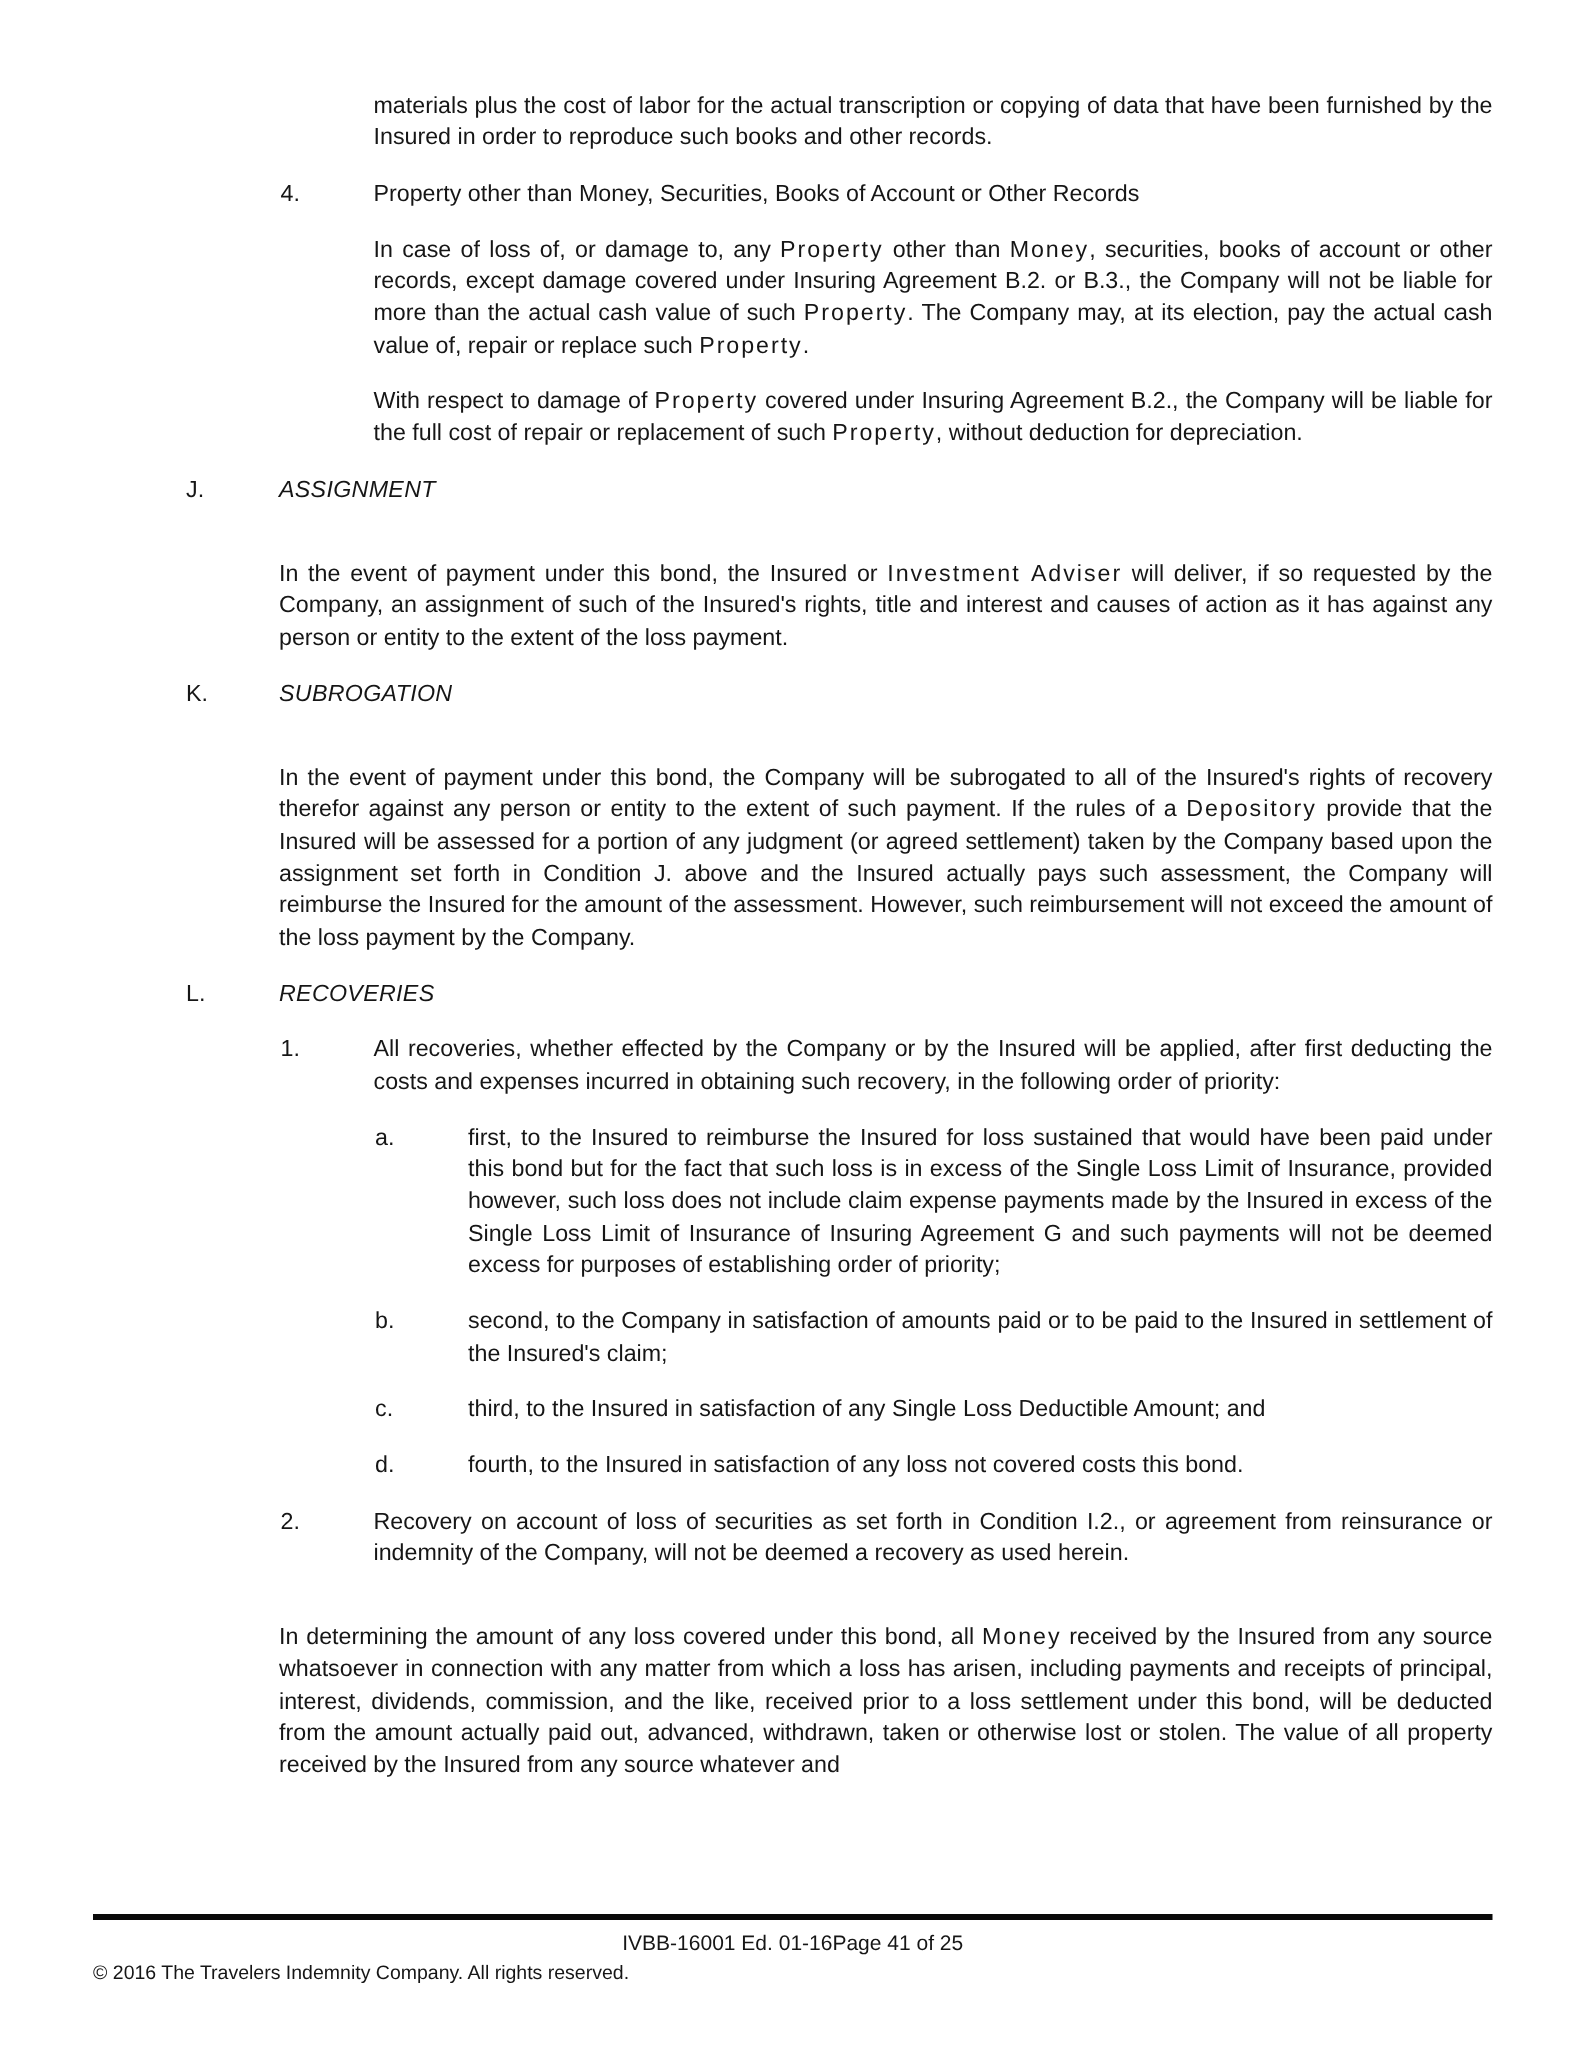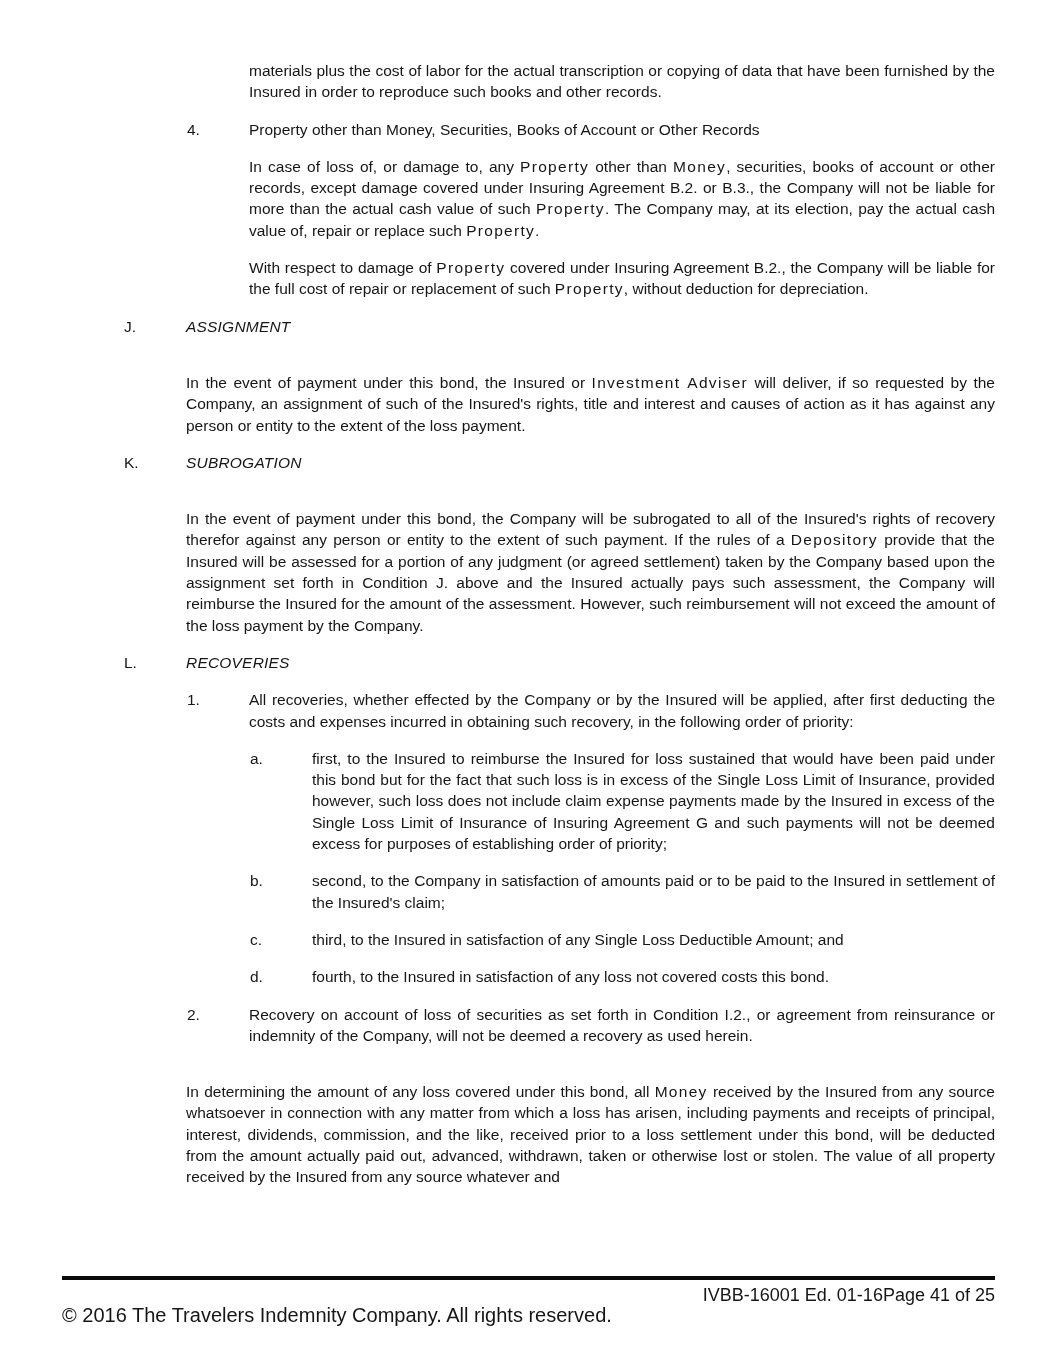--- a/index.html
+++ b/index.html
@@ -28,24 +28,24 @@
   .section .btext { text-align: left; letter-spacing: 0.2px; font-style: italic; }
   .section       { margin-left: 62px; }
   .item.level1   { margin-left: 125px; }
   .item.level2   { margin-left: 188px; }
   .para.level0   { margin-left: 124px; margin-top: 35px; }
   .para.level1   { margin-left: 187px; justify-content: flex-end; }
   .term { letter-spacing: 1.3px; }
   .footer { margin-top: auto; flex: 0 0 auto; }
   .footer-rule { height: 4px; background: #0a0a0a; margin-bottom: 5px; }
   .footer-row {
-    display: flex; justify-content: flex-end;
-    font-size: 18px; line-height: 20px;
+    display: flex; justify-content: center;
+    font-size: 14px; line-height: 20px;
   }
-  .footer-line { font-size: 20px; line-height: 20px; }
+  .footer-line { font-size: 13px; line-height: 20px; }
 </style>
 </head>
 <body>
 
 <div class="page">
 
   <main class="doc-body">
       <div class="block para level1">
         <div class="btext"><span>materials plus the cost of labor for the actual transcription or copying of data that have been furnished by the Insured in order to reproduce such books and other records.</span></div>
       </div>

